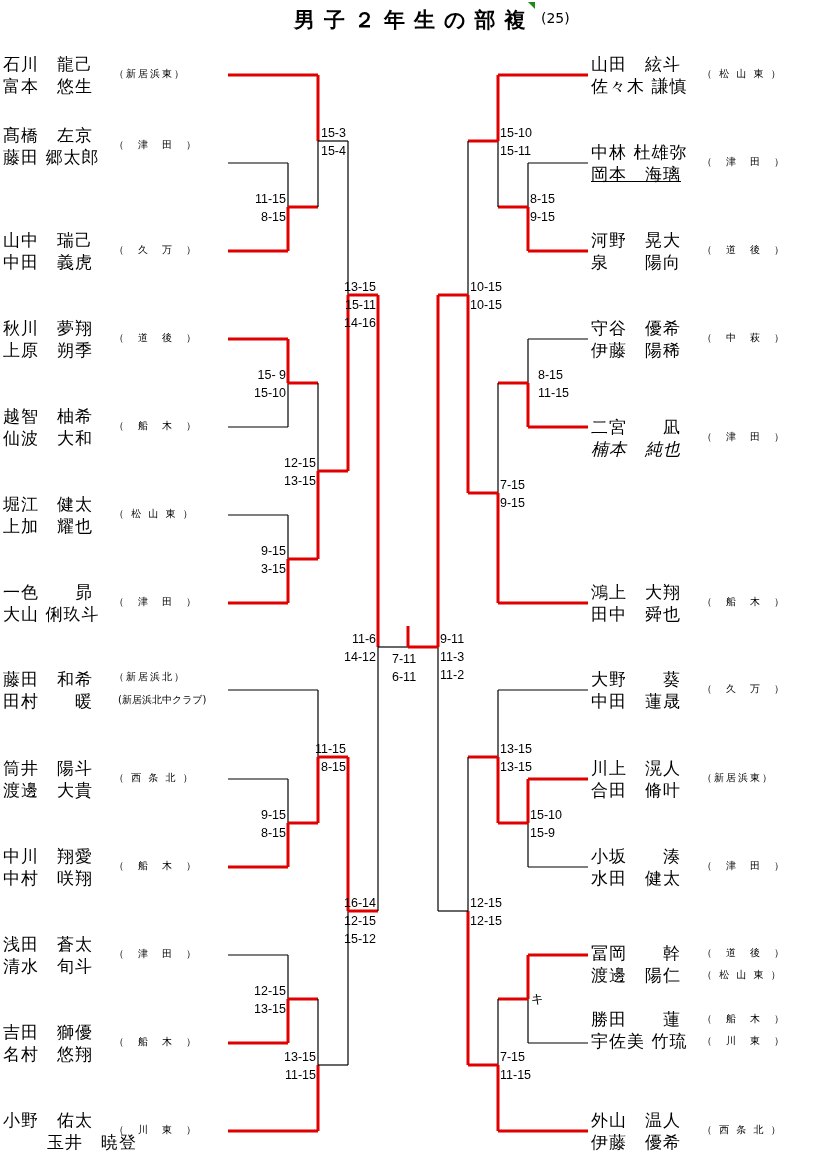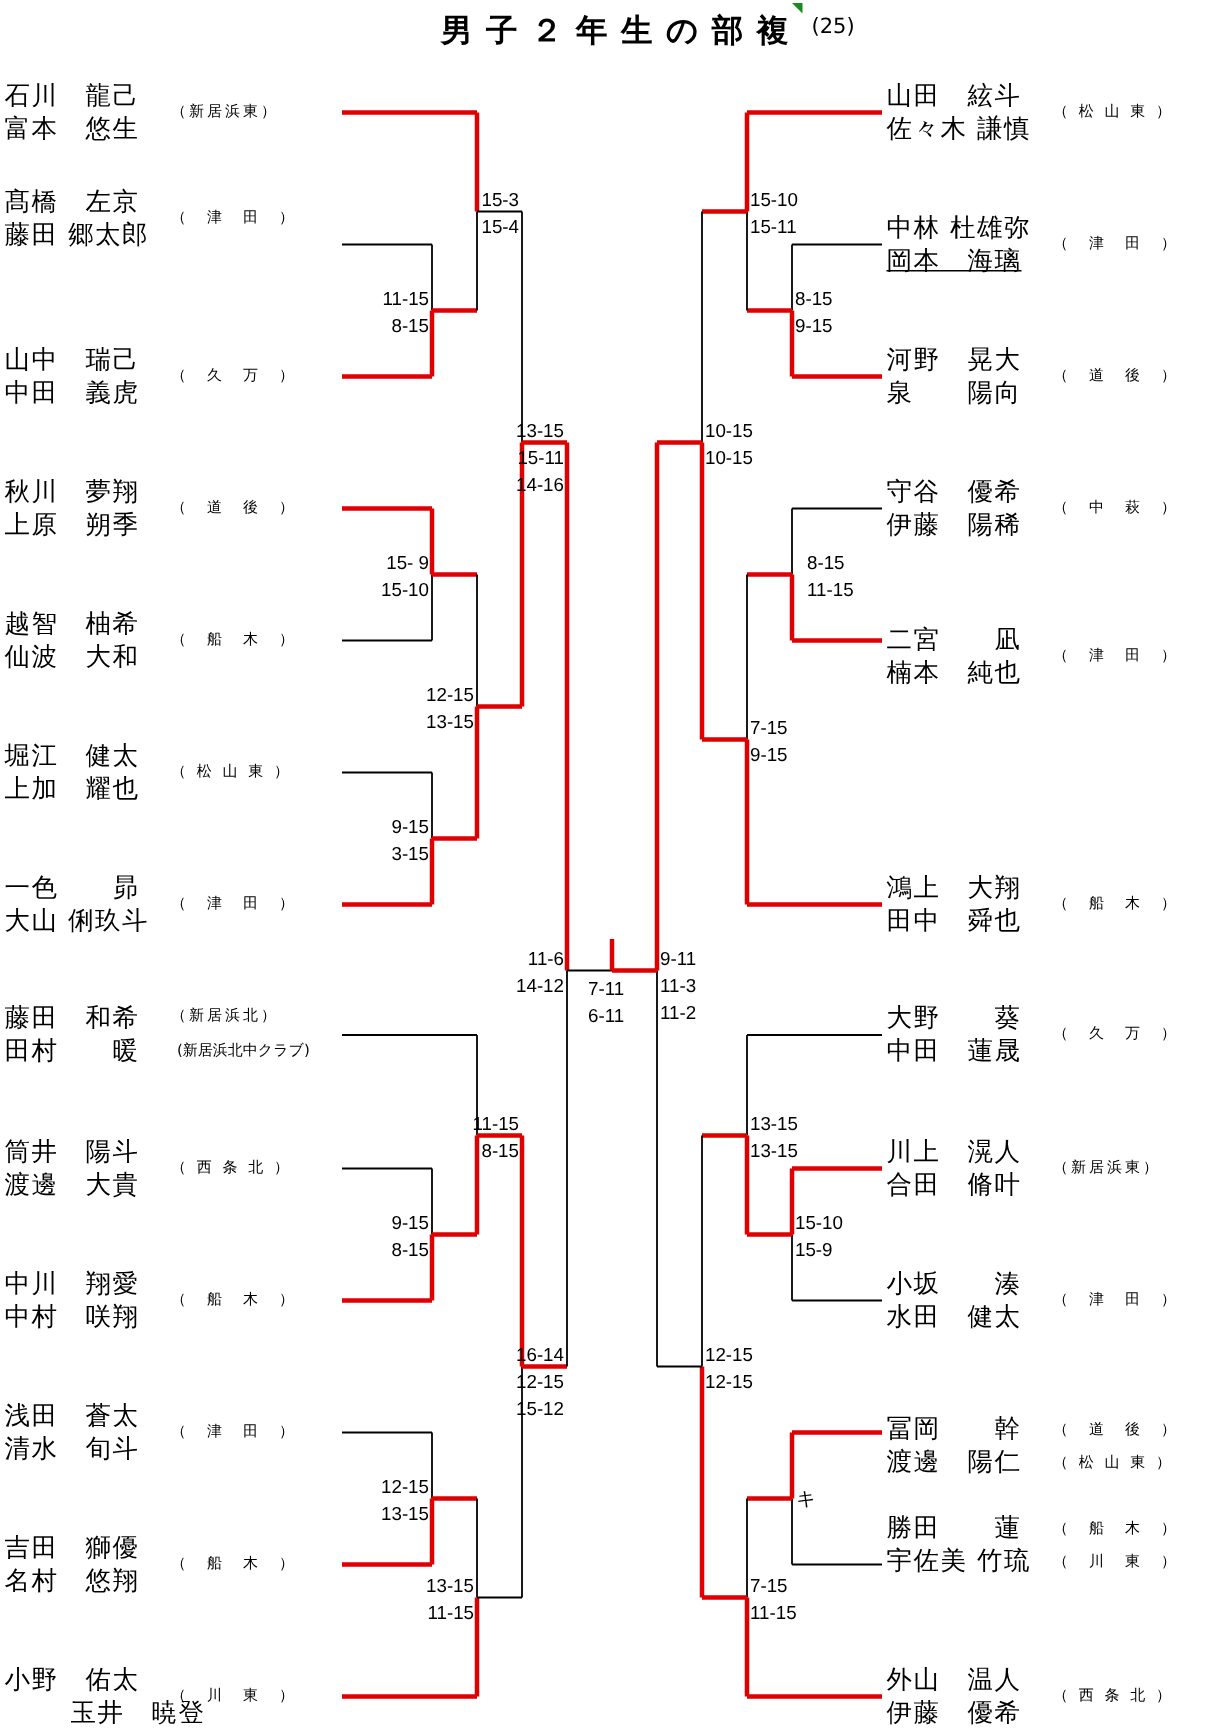--- a/index.html
+++ b/index.html
@@ -206,21 +206,21 @@
       <div class="name" style="left: 3px; top: 22px;">泉　　陽向</div>
       <div class="team" style="left: 114px; top: 14px;">（　道　後　）</div>
     </div>
     <div class="entry" style="left: 588px; top: 317px; width: 229px;">
       <div class="name" style="left: 3px; top: 0px;">守谷　優希</div>
       <div class="name" style="left: 3px; top: 22px;">伊藤　陽稀</div>
       <div class="team" style="left: 114px; top: 14px;">（　中　萩　）</div>
     </div>
     <div class="entry" style="left: 588px; top: 405px; width: 229px; margin-top: 11px;">
       <div class="name" style="left: 3px; top: 0px;">二宮　　凪</div>
-      <div class="name" style="left: 3px; top: 22px;">楠本　純也</div>
+      <div class="name" style="left: 3px; top: 22px; font-style: italic;">楠本　純也</div>
       <div class="team" style="left: 114px; top: 14px;">（　津　田　）</div>
     </div>
     <div class="entry" style="left: 588px; top: 581px; width: 229px;">
       <div class="name" style="left: 3px; top: 0px;">鴻上　大翔</div>
       <div class="name" style="left: 3px; top: 22px;">田中　舜也</div>
       <div class="team" style="left: 114px; top: 14px;">（　船　木　）</div>
     </div>
     <div class="entry" style="left: 588px; top: 668px; width: 229px;">
       <div class="name" style="left: 3px; top: 0px;">大野　　葵</div>
       <div class="name" style="left: 3px; top: 22px;">中田　蓮晟</div>

